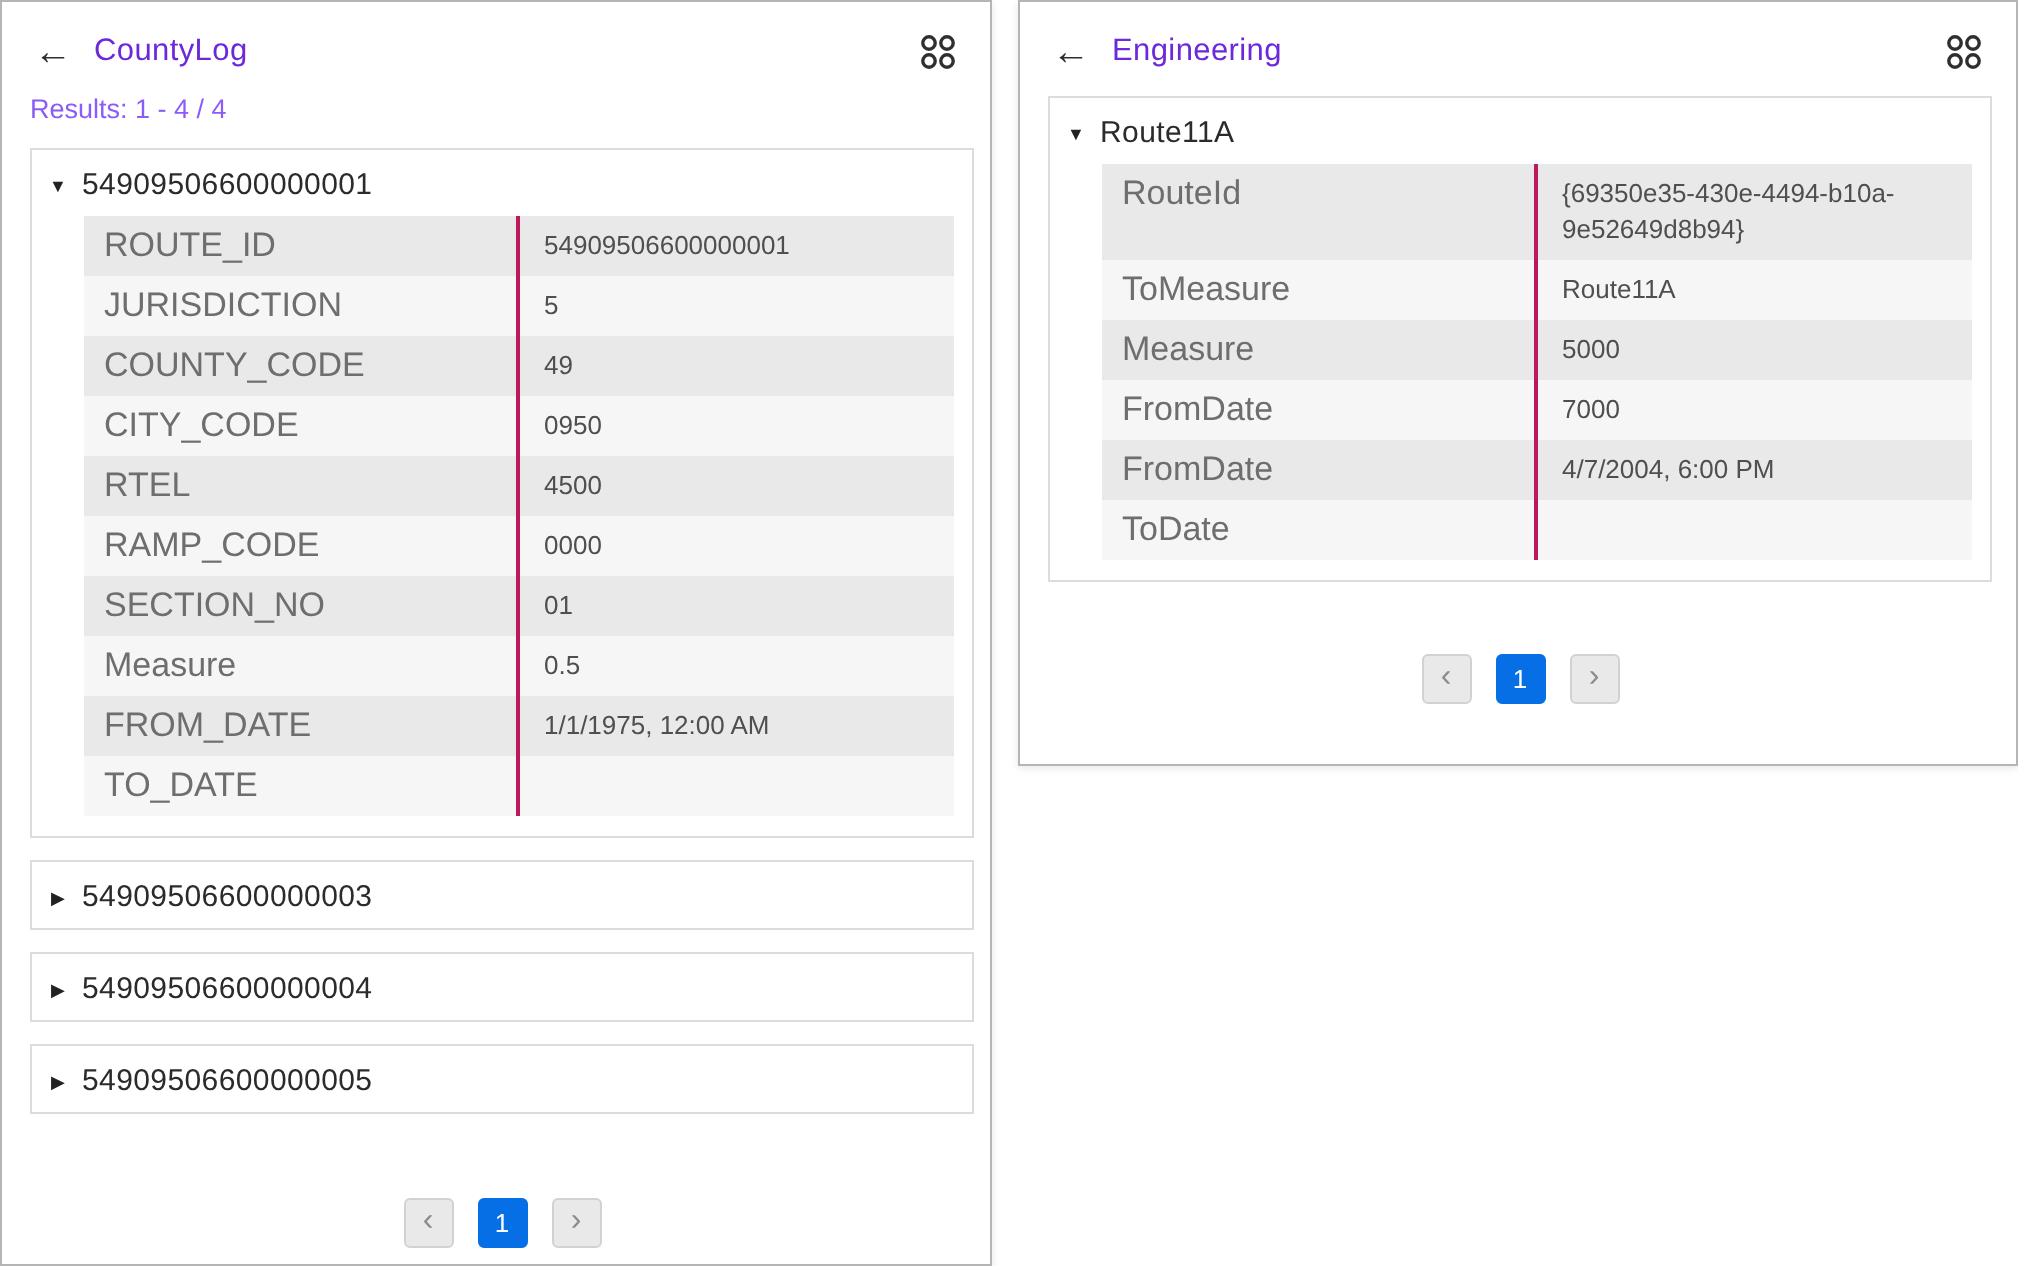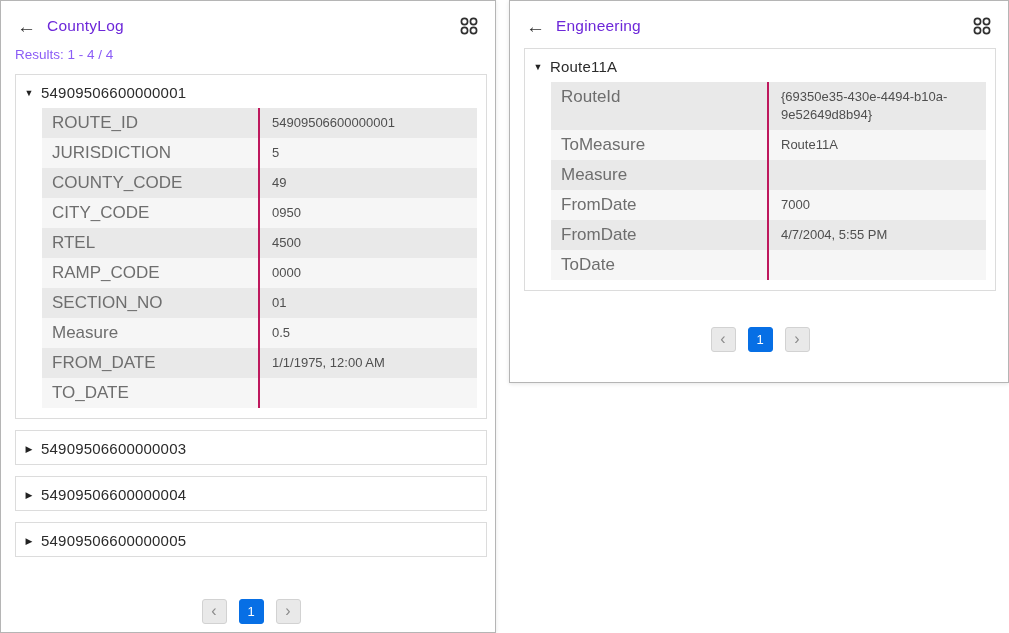--- a/index.html
+++ b/index.html
@@ -224,28 +224,29 @@
         <div class="attr-row">
           <div class="attr-label">RouteId</div>
           <div class="attr-value">{69350e35-430e-4494-b10a-9e52649d8b94}</div>
         </div>
         <div class="attr-row">
           <div class="attr-label">ToMeasure</div>
           <div class="attr-value">Route11A</div>
         </div>
         <div class="attr-row">
           <div class="attr-label">Measure</div>
+          <div class="attr-value">5000</div>
         </div>
         <div class="attr-row">
           <div class="attr-label">FromDate</div>
           <div class="attr-value">7000</div>
         </div>
         <div class="attr-row">
           <div class="attr-label">FromDate</div>
-          <div class="attr-value">4/7/2004, 5:55 PM</div>
+          <div class="attr-value">4/7/2004, 6:00 PM</div>
         </div>
         <div class="attr-row">
           <div class="attr-label">ToDate</div>
           <div class="attr-value"></div>
         </div>
       </div>
     </div>
 
     <div class="pagination pagination-right">
       <div class="page-btn page-arrow">

